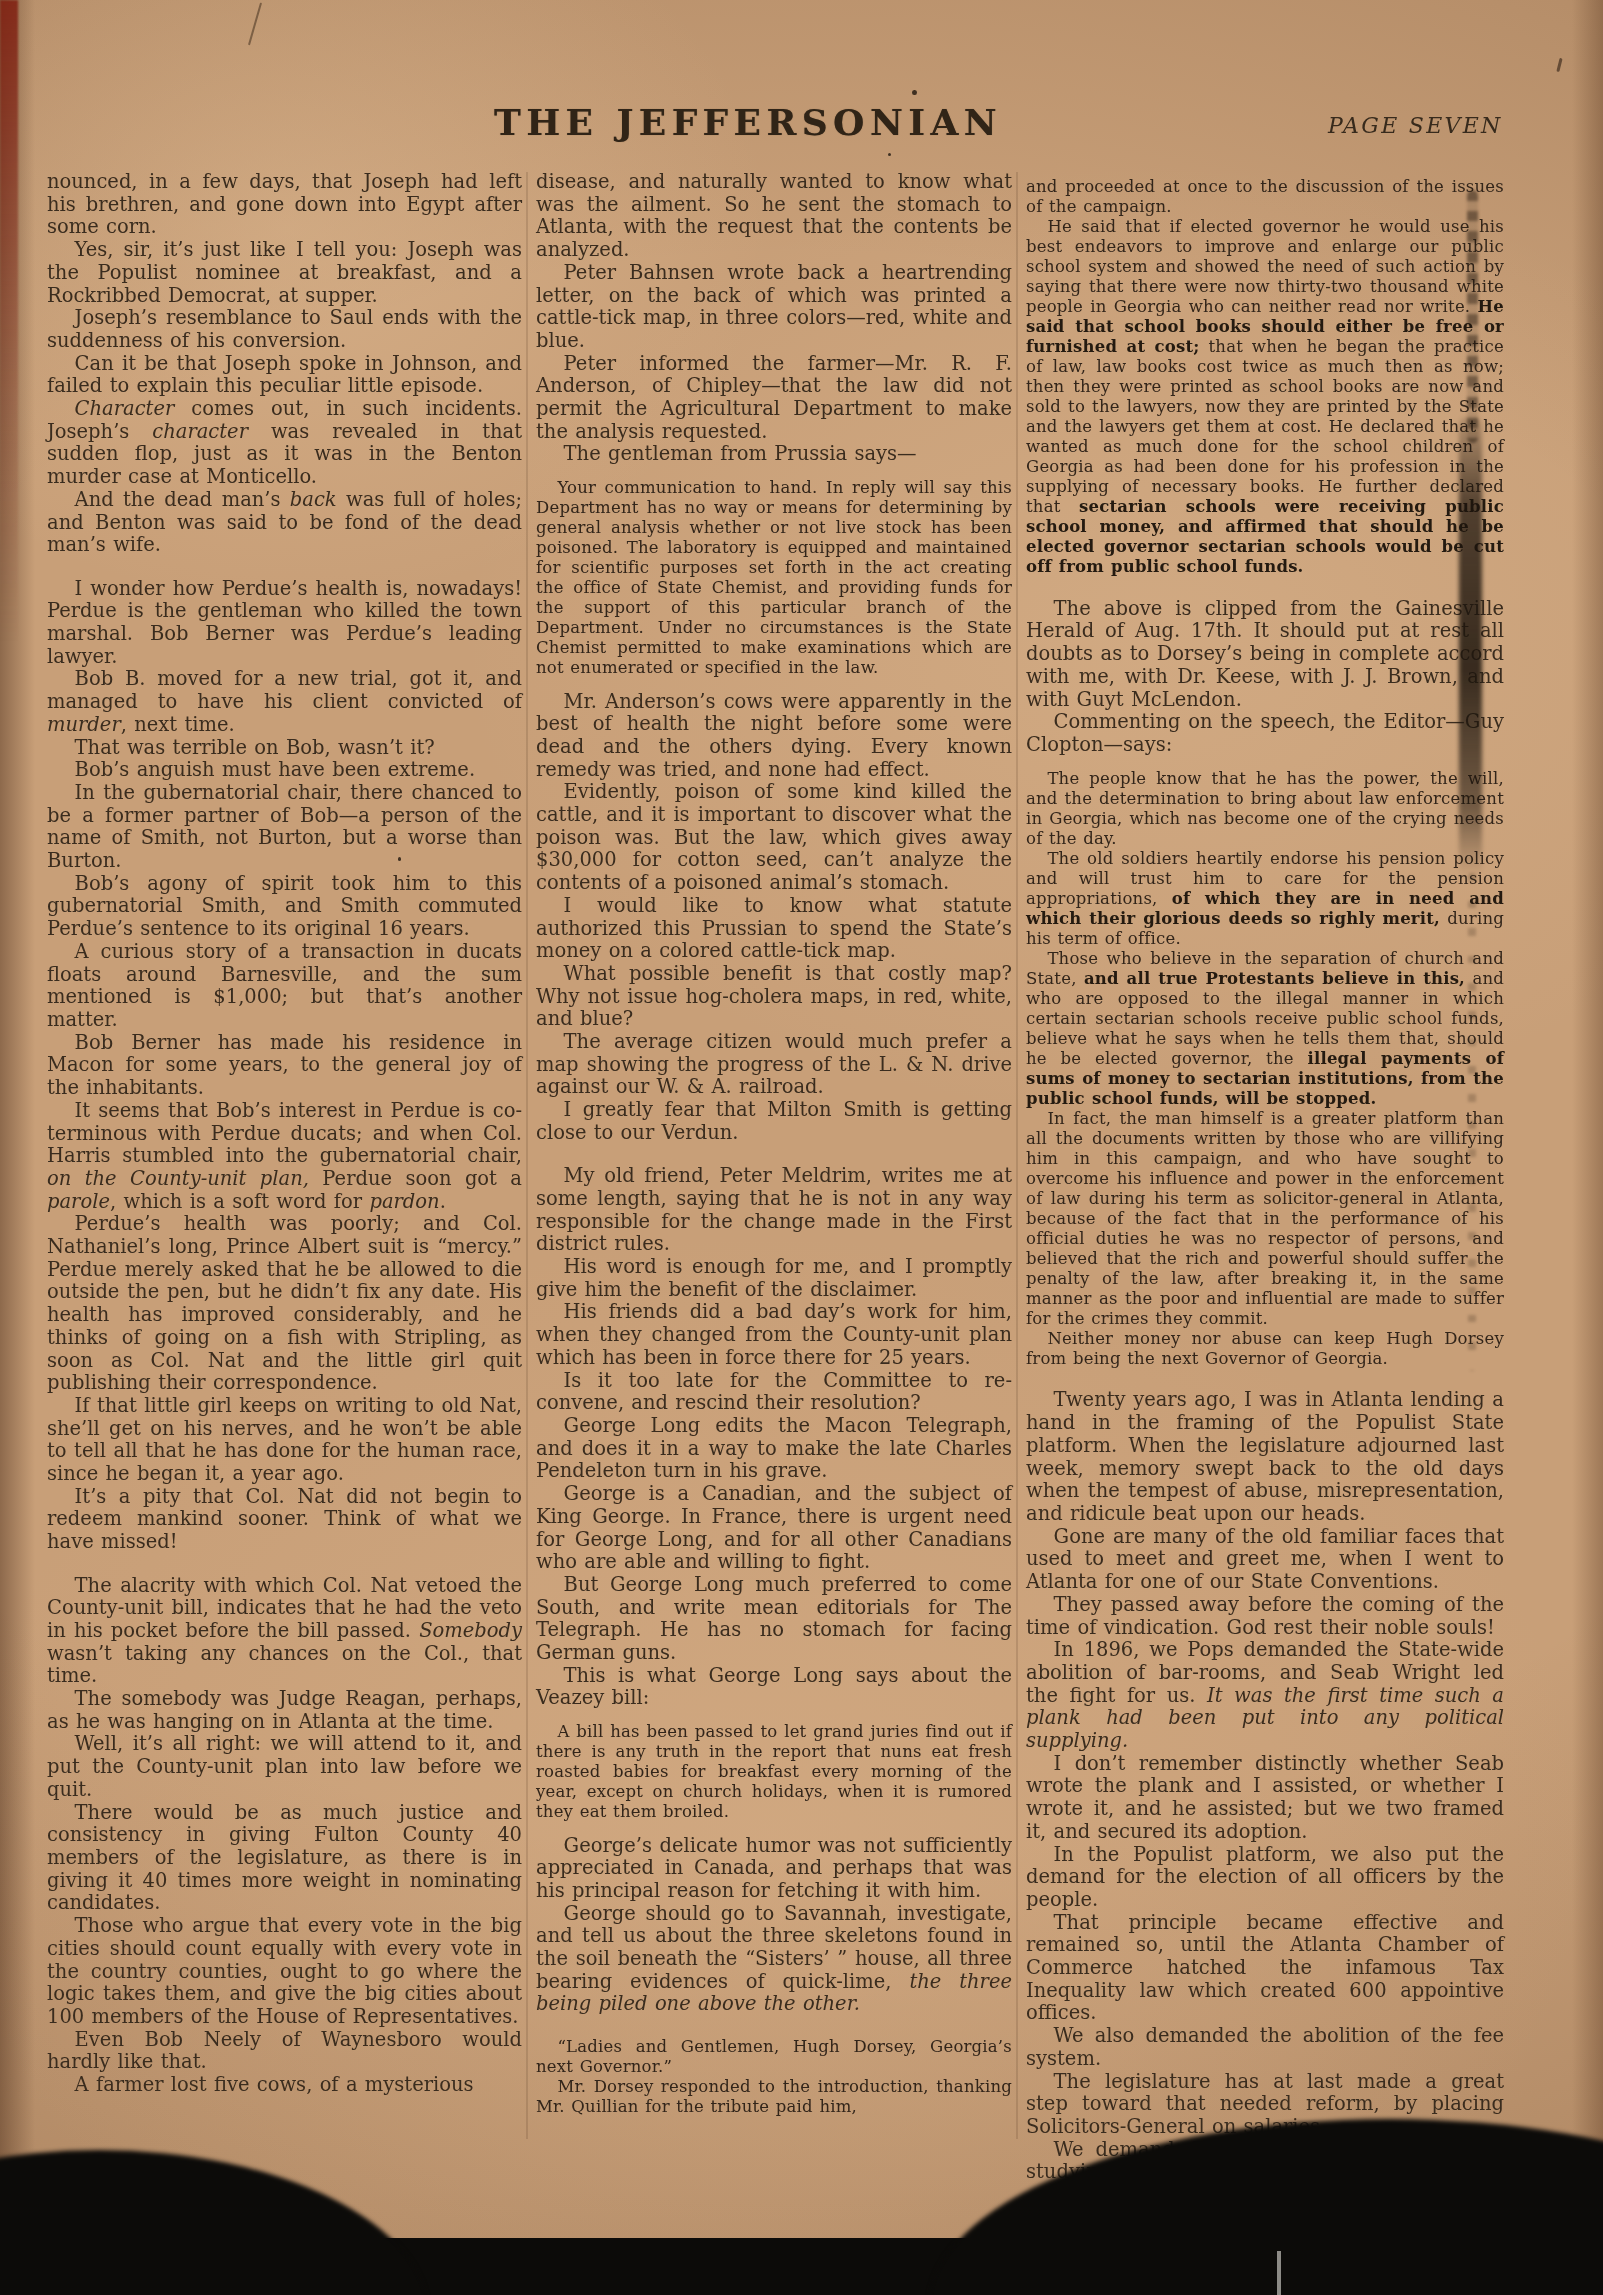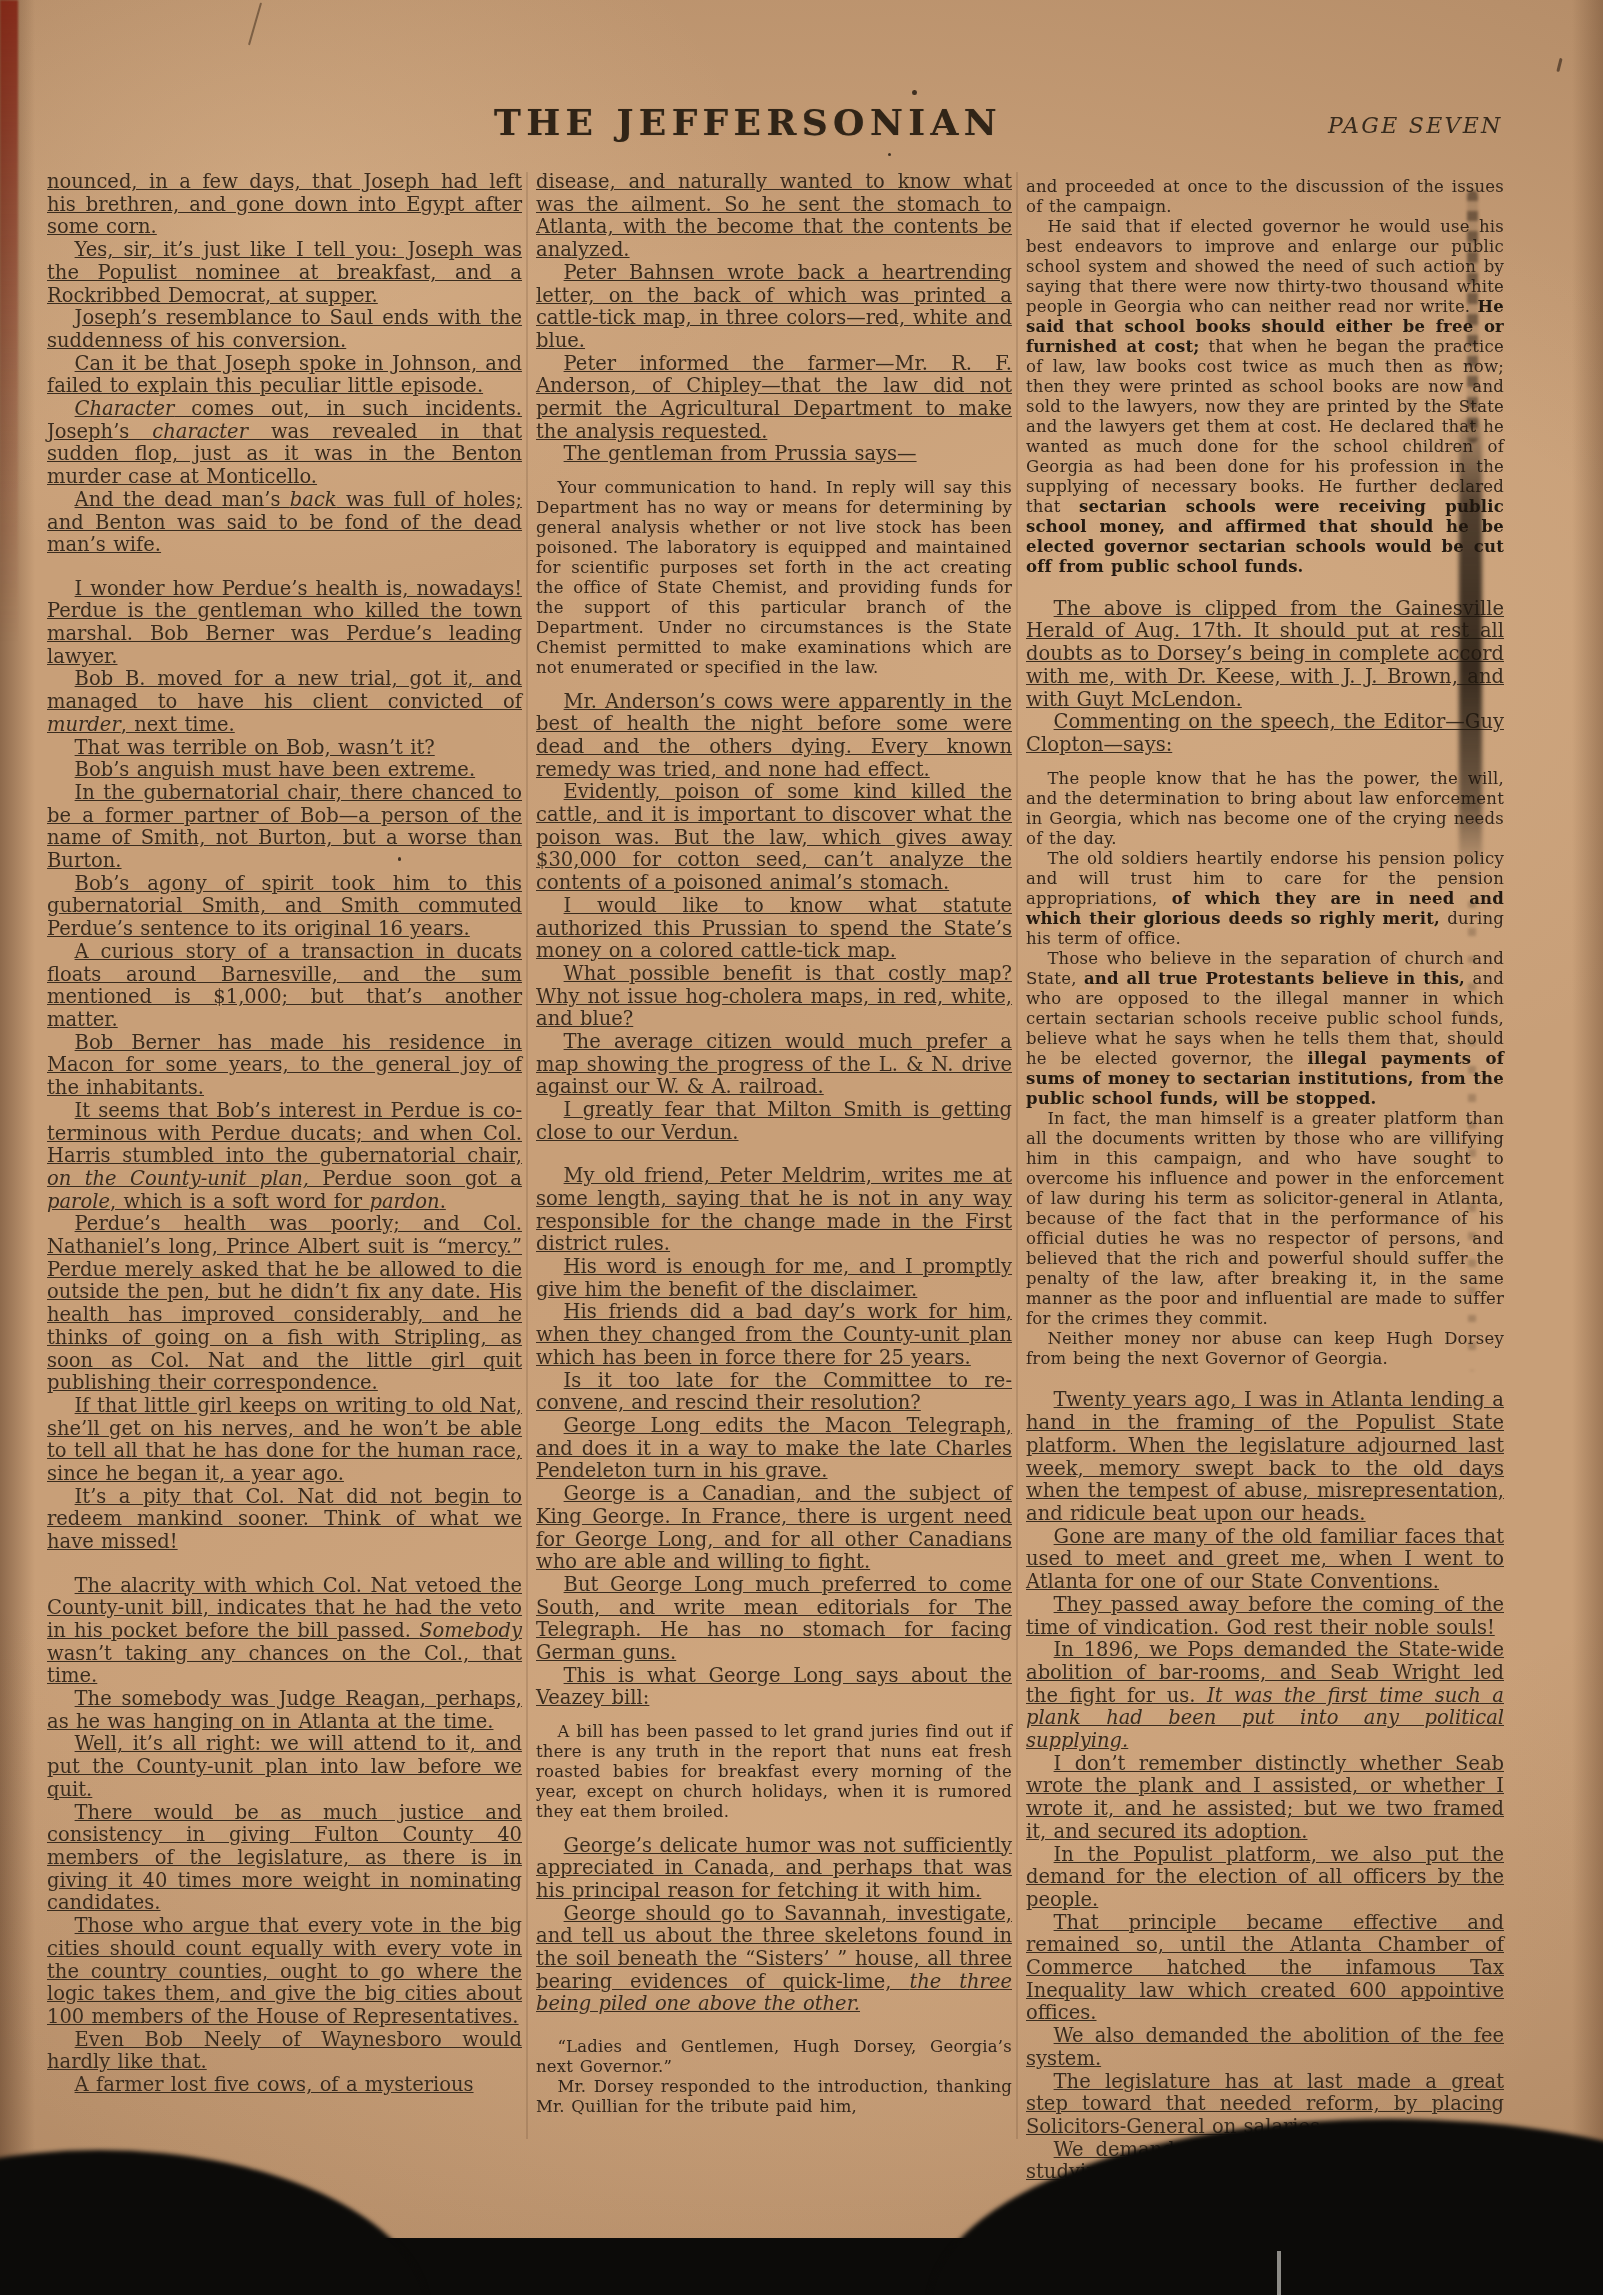--- a/index.html
+++ b/index.html
@@ -5,21 +5,21 @@
   html,body{margin:0;padding:0;width:1604px;height:2295px;overflow:hidden;background:#1a1410;}
   .page{position:absolute;inset:0;
     background:
       radial-gradient(ellipse 689px 536px at 18% 10%, rgba(238,203,162,0.30), transparent 70%),
       radial-gradient(ellipse 995px 689px at 72% 28%, rgba(240,206,166,0.22), transparent 70%),
       radial-gradient(ellipse 1148px 842px at 48% 80%, rgba(228,189,148,0.28), transparent 72%),
       radial-gradient(ellipse 1990px 1454px at 50% 46%, rgba(0,0,0,0) 55%, rgba(92,57,31,0.28) 100%),
       #c89f78;
   }
   p{margin:0;text-align:justify;word-spacing:1.1px;}
-  .p,.pc{font:19.5px/22.7px "DejaVu Serif", serif;color:#3a2c1e;text-decoration:underline;}
+  .p,.pc{font:19.5px/22.7px "DejaVu Serif", serif;color:#3a2c1e;}
   .p{text-indent:27.6px;}
   .q,.qc{font:16.5px/20px "DejaVu Serif", serif;color:#32251a;letter-spacing:0.2px;}
   .q{text-indent:21.4px;}
   .q b,.qc b{font-weight:bold;color:#241a10;}
   .gap{height:20.7px;}
   .gap-s{height:12.2px;}
   .column{position:absolute;top:171px;}
   #col0{left:47px;width:475px;}
   #col1{left:536px;width:476px;}
   #col2{left:1026px;width:478px;margin-top:6px;}
@@ -94,21 +94,21 @@
       <div class="gap"></div>
       <p class="p"><span>The alacrity with which Col. Nat vetoed the County-unit bill, indicates that he had the veto in his pocket before the bill passed. </span><i>Somebody</i><span> wasn’t taking any chances on the Col., that time.</span></p>
       <p class="p"><span>The somebody was Judge Reagan, perhaps, as he was hanging on in Atlanta at the time.</span></p>
       <p class="p"><span>Well, it’s all right: we will attend to it, and put the County-unit plan into law before we quit.</span></p>
       <p class="p"><span>There would be as much justice and consistency in giving Fulton County 40 members of the legislature, as there is in giving it 40 times more weight in nominating candidates.</span></p>
       <p class="p"><span>Those who argue that every vote in the big cities should count equally with every vote in the country counties, ought to go where the logic takes them, and give the big cities about 100 members of the House of Representatives.</span></p>
       <p class="p"><span>Even Bob Neely of Waynesboro would hardly like that.</span></p>
       <p class="p"><span>A farmer lost five cows, of a mysterious</span></p>
     </div>
   <div class="column" id="col1">
-      <p class="pc"><span>disease, and naturally wanted to know what was the ailment.  So he sent the stomach to Atlanta, with the become that the contents be analyzed.</span></p>
+      <p class="pc"><span>disease, and naturally wanted to know what was the ailment.  So he sent the stomach to Atlanta, with the request that the contents be analyzed.</span></p>
       <p class="p"><span>Peter Bahnsen wrote back a heartrending letter, on the back of which was printed a cattle-tick map, in three colors—red, white and blue.</span></p>
       <p class="p"><span>Peter informed the farmer—Mr. R. F. Anderson, of Chipley—that the law did not permit the Agricultural Department to make the analysis requested.</span></p>
       <p class="p"><span>The gentleman from Prussia says—</span></p>
       <div class="gap-s"></div>
       <p class="q"><span>Your communication to hand.  In reply will say this Department has no way or means for determining by general analysis whether or not live stock has been poisoned.  The laboratory is equipped and maintained for scientific purposes set forth in the act creating the office of State Chemist, and providing funds for the support of this particular branch of the Department.  Under no circumstances is the State Chemist permitted to make examinations which are not enumerated or specified in the law.</span></p>
       <div class="gap-s"></div>
       <p class="p"><span>Mr. Anderson’s cows were apparently in the best of health the night before some were dead and the others dying.  Every known remedy was tried, and none had effect.</span></p>
       <p class="p"><span>Evidently, poison of some kind killed the cattle, and it is important to discover what the poison was.  But the law, which gives away $30,000 for cotton seed, can’t analyze the contents of a poisoned animal’s stomach.</span></p>
       <p class="p"><span>I would like to know what statute authorized this Prussian to spend the State’s money on a colored cattle-tick map.</span></p>
       <p class="p"><span>What possible benefit is that costly map? Why not issue  hog-cholera  maps, in red, white, and blue?</span></p>

